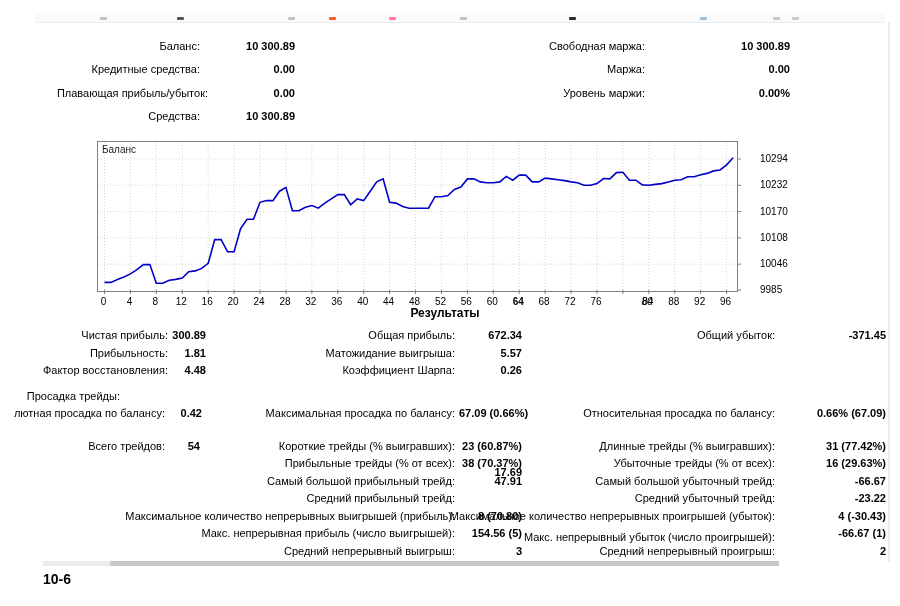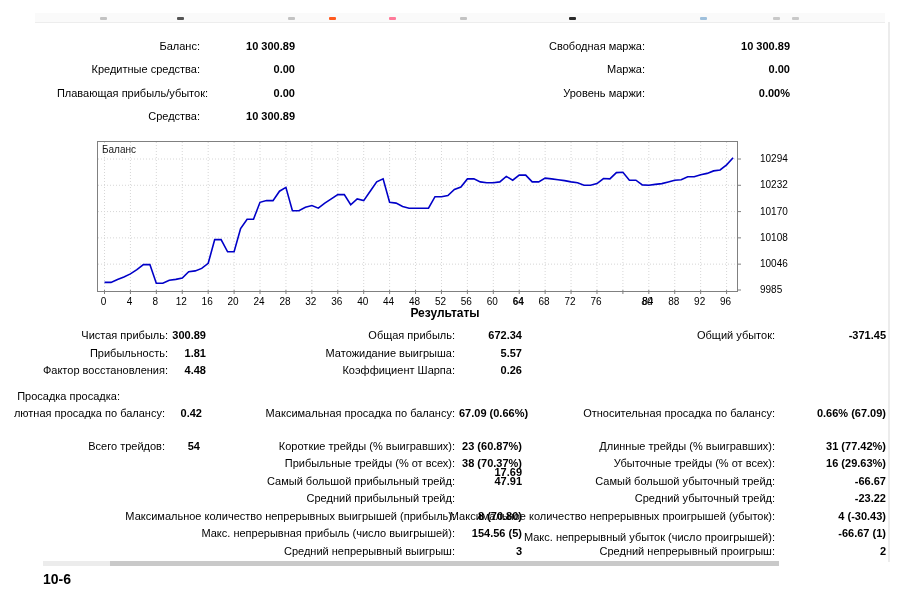--- a/index.html
+++ b/index.html
@@ -180,21 +180,21 @@
   <span class="lbl" style="right:445px;top:346.5px">Матожидание выигрыша:</span>
   <span class="val" style="right:378px;top:346.5px">5.57</span>
   <span class="lbl" style="right:445px;top:364px">Коэффициент Шарпа:</span>
   <span class="val" style="right:378px;top:364px">0.26</span>
 
   <span class="lbl" style="right:125px;top:329px">Общий убыток:</span>
   <span class="val" style="right:14px;top:329px">-371.45</span>
 </div>
 
 <div>
-  <span class="lbl" style="right:780px;top:389.5px">Просадка просадка:</span>
+  <span class="lbl" style="right:780px;top:389.5px">Просадка трейды:</span>
   <span class="lbl" style="right:735px;top:407px">лютная просадка по балансу:</span>
   <span class="val" style="right:698px;top:407px">0.42</span>
   <span class="lbl" style="right:445px;top:407px">Максимальная просадка по балансу:</span>
   <span class="val" style="left:459px;top:407px;text-align:left">67.09 (0.66%)</span>
   <span class="lbl" style="right:125px;top:407px">Относительная просадка по балансу:</span>
   <span class="val" style="right:14px;top:407px">0.66% (67.09)</span>
 </div>
 
 <div>
   <span class="lbl" style="right:735px;top:439.5px">Всего трейдов:</span>

